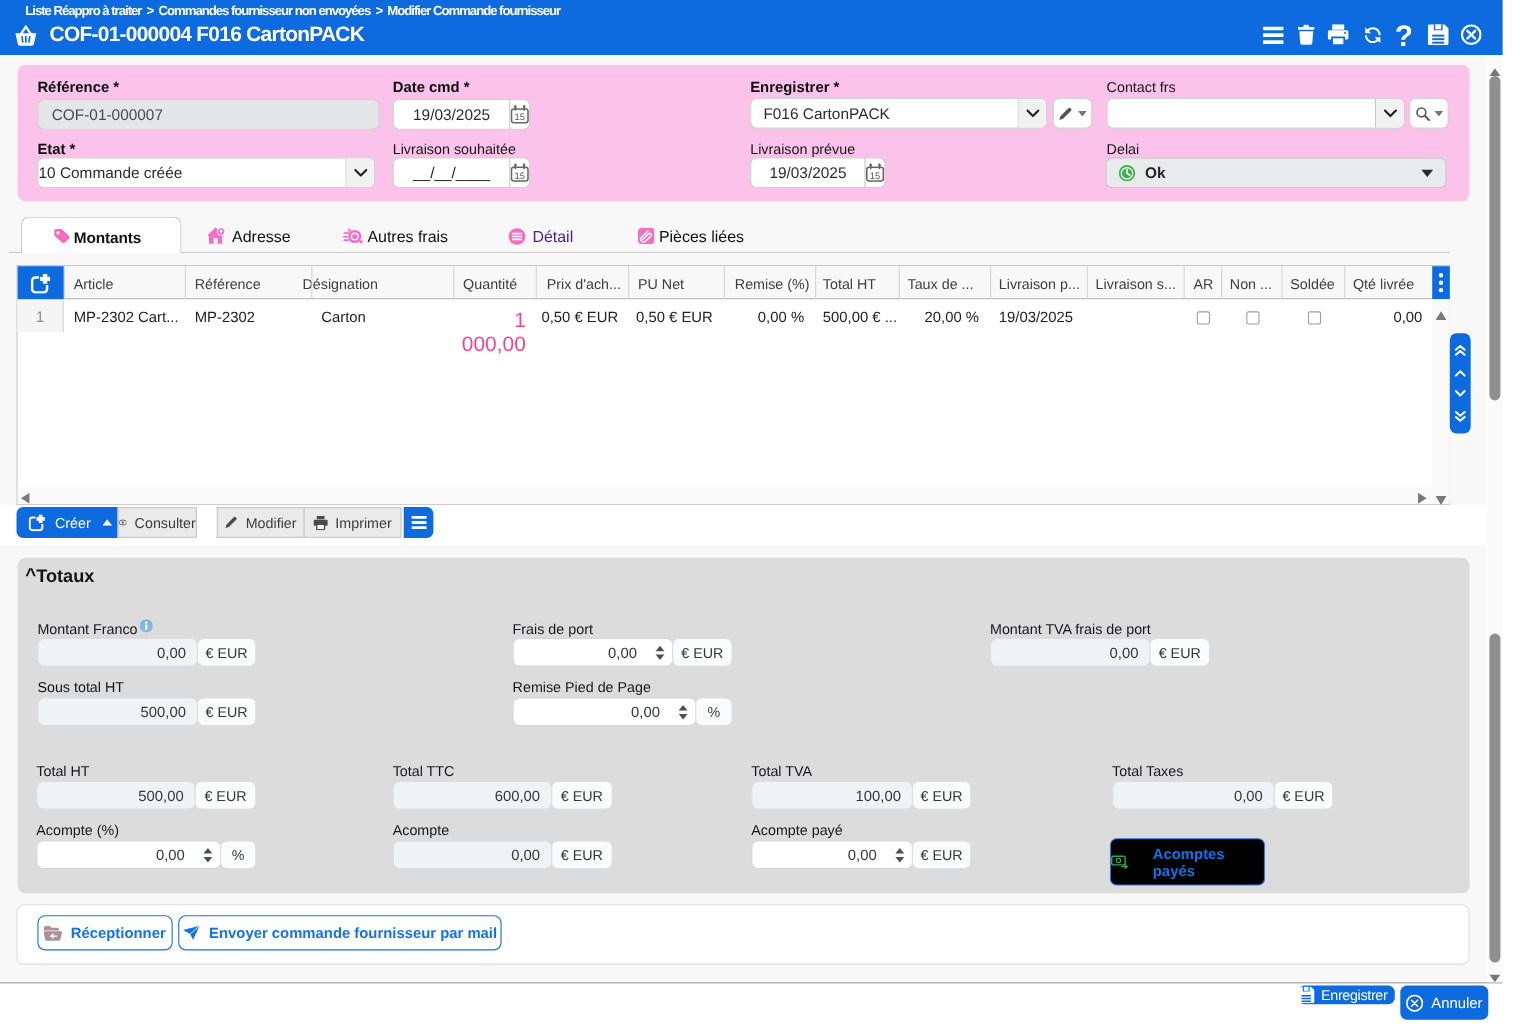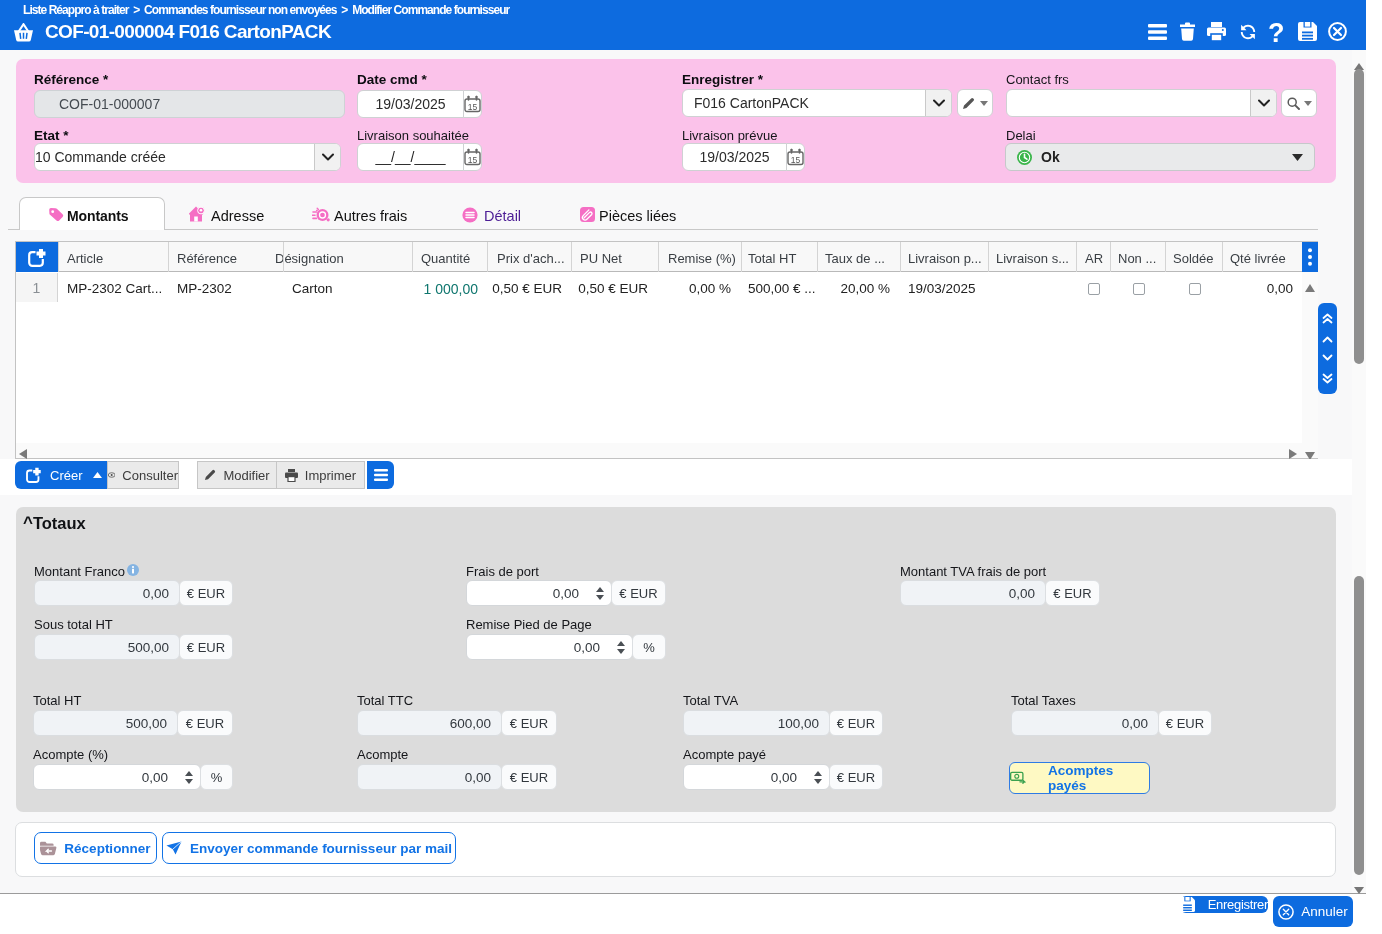--- a/index.html
+++ b/index.html
@@ -65,21 +65,21 @@
 <div class="ab" style="left:1328px;top:22px"><svg width="19" height="19" viewBox="0 0 19 19">
       <circle cx="9.5" cy="9.5" r="8.4" fill="none" stroke="#fff" stroke-width="2"></circle>
       <path d="M6 6 L13 13 M13 6 L6 13" stroke="#fff" stroke-width="2.2" stroke-linecap="round"></path>
     </svg></div>
 
 <div class="ab" style="left:0;top:50px;width:1352px;height:843px;background:#f8f8f9"></div>
 <div class="ab" style="left:0;top:893px;width:1366px;height:1px;background:#9b9b9b"></div>
 
 <div class="ab" style="left:16px;top:59px;width:1320px;height:124px;background:#fbc2ea;border-radius:7px"></div>
 <div class="blbl" style="left:34px;top:72px">Référence *</div>
-<div class="inp dis" style="left:34px;top:90px;width:311px;height:28px;padding-left:24px">COF-01-000007</div>
+<div class="inp dis" style="left:34px;top:90px;width:311px;height:28px;padding-left:12px">COF-01-000007</div>
 <div class="blbl" style="left:34px;top:128px">Etat *</div>
 <div class="inp" style="left:34px;top:143px;width:307px;height:28px;">10 Commande créée
   <div class="sel-arrow">
       <svg width="12" height="8" viewBox="0 0 12 8">
         <path d="M1 1.5 L6 6.5 L11 1.5" stroke="#222" stroke-width="2" fill="none" stroke-linecap="round" stroke-linejoin="round"></path>
       </svg>
     </div>
 </div>
 
 <div class="blbl" style="left:357px;top:72px">Date cmd *</div>
@@ -239,21 +239,21 @@
 <div class="vline" style="top:242px;height:30px;left:1076px"></div>
 <div class="vline" style="top:242px;height:30px;left:1110px"></div>
 <div class="vline" style="top:242px;height:30px;left:1165px"></div>
 <div class="vline" style="top:242px;height:30px;left:1222px"></div>
 
 <div class="ab" style="left:16px;top:273px;width:1286px;height:29px;background:#fff"></div>
 <div class="ab" style="left:16px;top:273px;width:42px;height:29px;background:#f5f5f5;border-right:1px solid #d4d4d4;display:flex;align-items:center;justify-content:center;font-size:14px;color:#8a8f94">1</div>
 <div class="ab" style="left:67px;top:281px;font-size:13.5px;color:#222">MP-2302 Cart...</div>
 <div class="ab" style="left:177px;top:281px;font-size:13.5px;color:#222">MP-2302</div>
 <div class="ab" style="left:292px;top:281px;font-size:13.5px;color:#222">Carton</div>
-<div class="ab" style="left:412px;top:281px;width:66px;text-align:right;font-size:14px;color:#0f766e">1 000,00</div>
+<div class="ab" style="left:412px;top:281px;width:66px;text-align:right;font-size:19px;color:#ec4899">1 000,00</div>
 <div class="ab" style="left:487px;top:281px;width:75px;text-align:right;font-size:13.5px;color:#222">0,50 € EUR</div>
 <div class="ab" style="left:571px;top:281px;width:77px;text-align:right;font-size:13.5px;color:#222">0,50 € EUR</div>
 <div class="ab" style="left:658px;top:281px;width:73px;text-align:right;font-size:13.5px;color:#222">0,00 %</div>
 <div class="ab" style="left:748px;top:281px;font-size:13.5px;color:#222">500,00 € ...</div>
 <div class="ab" style="left:817px;top:281px;width:73px;text-align:right;font-size:13.5px;color:#222">20,00 %</div>
 <div class="ab" style="left:908px;top:281px;font-size:13.5px;color:#222">19/03/2025</div>
 <div class="cbx" style="left:1088px;top:283px"></div>
 <div class="cbx" style="left:1133px;top:283px"></div>
 <div class="cbx" style="left:1189px;top:283px"></div>
 <div class="ab" style="left:1222px;top:281px;width:71px;text-align:right;font-size:13.5px;color:#222">0,00</div>
@@ -383,21 +383,21 @@
 <div class="addon" style="left:200px;top:764px;width:33px;height:26px">%</div>
 <div class="lbl" style="left:357px;top:747px">Acompte</div>
 <div class="tinp" style="left:357px;top:764px;width:145px;height:26px">0,00</div>
 <div class="addon" style="left:501px;top:764px;width:56px;height:26px">€ EUR</div>
 <div class="lbl" style="left:683px;top:747px">Acompte payé</div>
 <div class="winp" style="left:683px;top:764px;width:147px;height:26px;padding-right:32px">0,00<div class="spin" style="right:6px;top:0;bottom:0">
       <i class="up"></i>
       <i class="dn"></i>
     </div></div>
 <div class="addon" style="left:829px;top:764px;width:54px;height:26px">€ EUR</div>
-<div class="ab" style="left:1009px;top:762px;width:141px;height:32px;background:#fef9c3;border:1px solid #2e7be4;border-radius:6px;display:flex;align-items:center;justify-content:center;gap:22px">
+<div class="ab" style="left:1009px;top:762px;width:141px;height:43px;background:#000000;border:1px solid #2e7be4;border-radius:6px;display:flex;align-items:center;justify-content:center;gap:22px">
   <svg width="17" height="14" viewBox="0 0 17 14">
       <rect x="0.7" y="1" width="13" height="8.4" rx="1.4" fill="none" stroke="#3aa14f" stroke-width="1.4"></rect>
       <circle cx="7.2" cy="5.2" r="2.1" fill="none" stroke="#3aa14f" stroke-width="1.2"></circle>
       <path d="M10.5 11 h5 l-1.8 -1.6 M15.5 11 l-1.8 1.6" stroke="#3aa14f" stroke-width="1.3" fill="none" stroke-linecap="round"></path>
     </svg>
   <span style="font-size:13.5px;font-weight:700;color:#1273e6">Acomptes payés</span>
 </div>
 
 <div class="ab" style="left:15px;top:822px;width:1321px;height:55px;background:#fff;border:1px solid #dcdee0;border-radius:7px"></div>
 <div class="ab" style="left:34px;top:832px;width:123px;height:32px;background:#fff;border:1.5px solid #1273e6;border-radius:7px;display:flex;align-items:center;justify-content:center;gap:7px">
@@ -409,21 +409,21 @@
   <span style="font-size:13.5px;font-weight:700;color:#1273e6">Réceptionner</span>
 </div>
 <div class="ab" style="left:162px;top:832px;width:294px;height:32px;background:#fff;border:1.5px solid #1273e6;border-radius:7px;display:flex;align-items:center;justify-content:center;gap:8px">
   <svg width="16" height="14" viewBox="0 0 16 14">
       <path d="M0.5 4.5 L15.5 0.5 L9.5 13.5 L6.8 8.2 L0.5 4.5z" fill="#1273e6"></path>
       <path d="M6.8 8.2 L15.5 0.5" stroke="#fff" stroke-width="0.8"></path>
     </svg>
   <span style="font-size:13.5px;font-weight:700;color:#1273e6;white-space:nowrap">Envoyer commande fournisseur par mail</span>
 </div>
 
-<div class="ab" style="left:1180px;top:896px;width:88px;height:17px;background:#0d6bdf;border-radius:6px;display:flex;align-items:center;justify-content:space-between;gap:6px">
+<div class="ab" style="left:1180px;top:896px;width:88px;height:17px;background:#0d6bdf;border-radius:6px;display:flex;align-items:center;justify-content:flex-start;gap:6px">
   <svg width="15" height="15" viewBox="0 0 19 19">
       <path d="M0 2 a2 2 0 0 1 2-2 h13 l4 4 v13 a2 2 0 0 1 -2 2 h-15 a2 2 0 0 1 -2 -2 z" fill="#fff"></path>
       <rect x="4" y="9.5" width="11" height="1.8" fill="#0d6bdf"></rect>
       <rect x="4" y="12.7" width="11" height="1.8" fill="#0d6bdf"></rect>
       <rect x="4" y="15.9" width="11" height="1.8" fill="#0d6bdf"></rect>
       <rect x="5.5" y="0" width="8" height="5.5" fill="#0d6bdf"></rect>
       <rect x="6.8" y="0" width="5.4" height="4.6" fill="#fff"></rect>
     </svg>
   <span style="font-size:13px;color:#fff;white-space:nowrap;letter-spacing:-0.3px">Enregistrer</span>
 </div>

